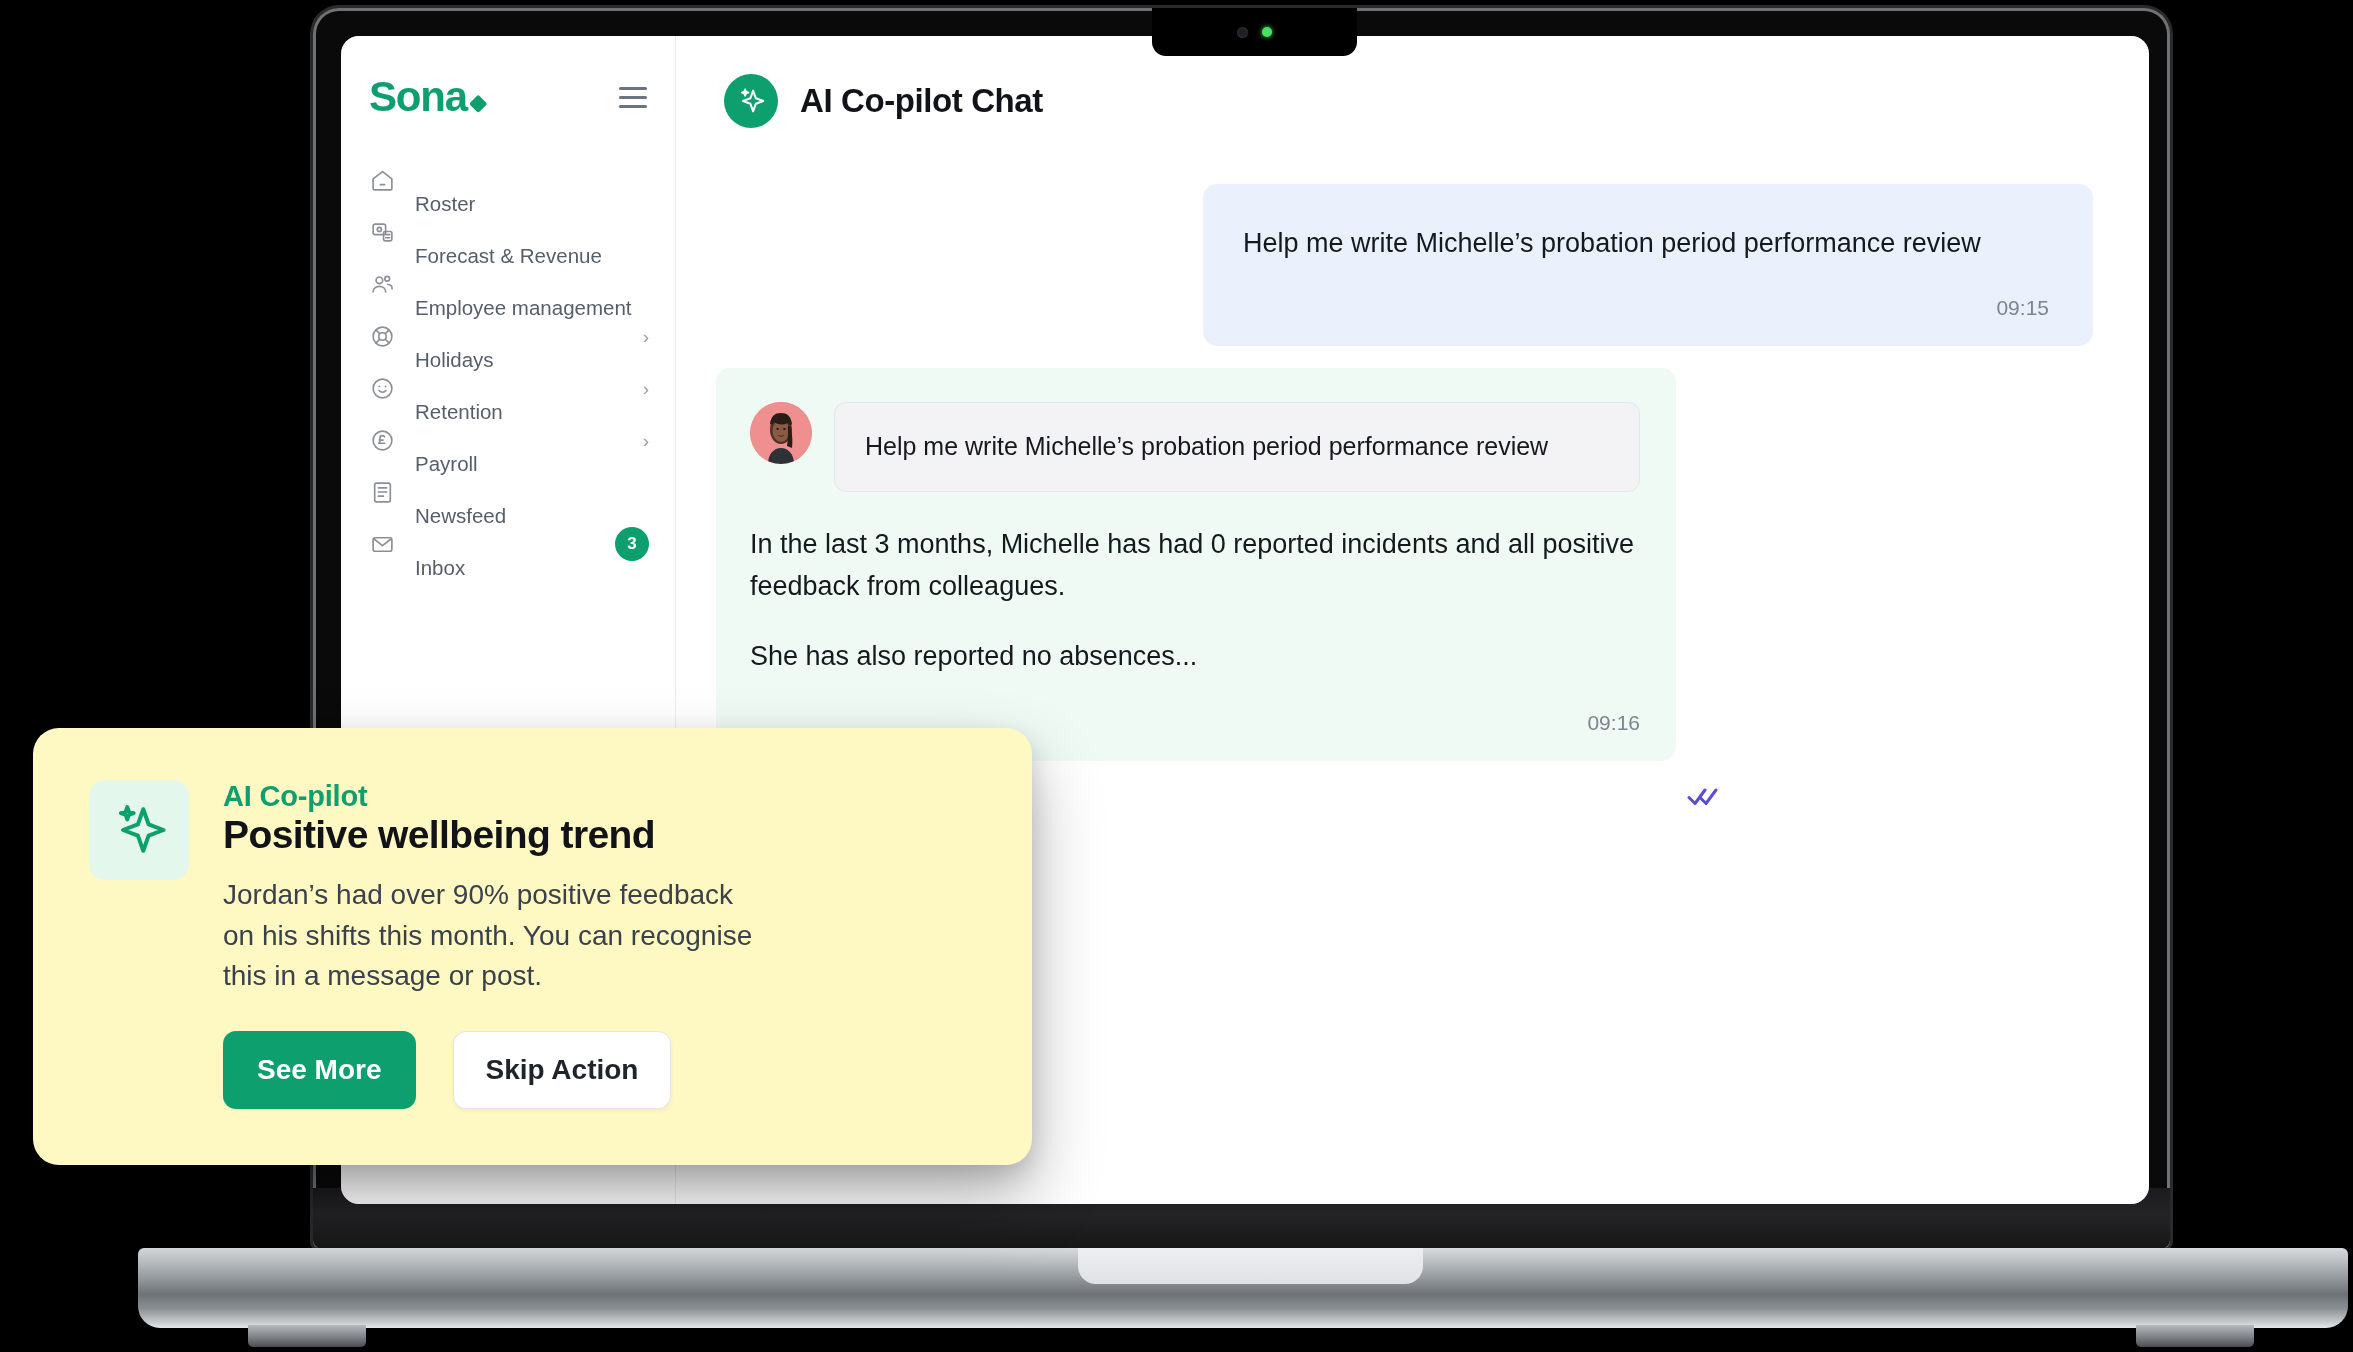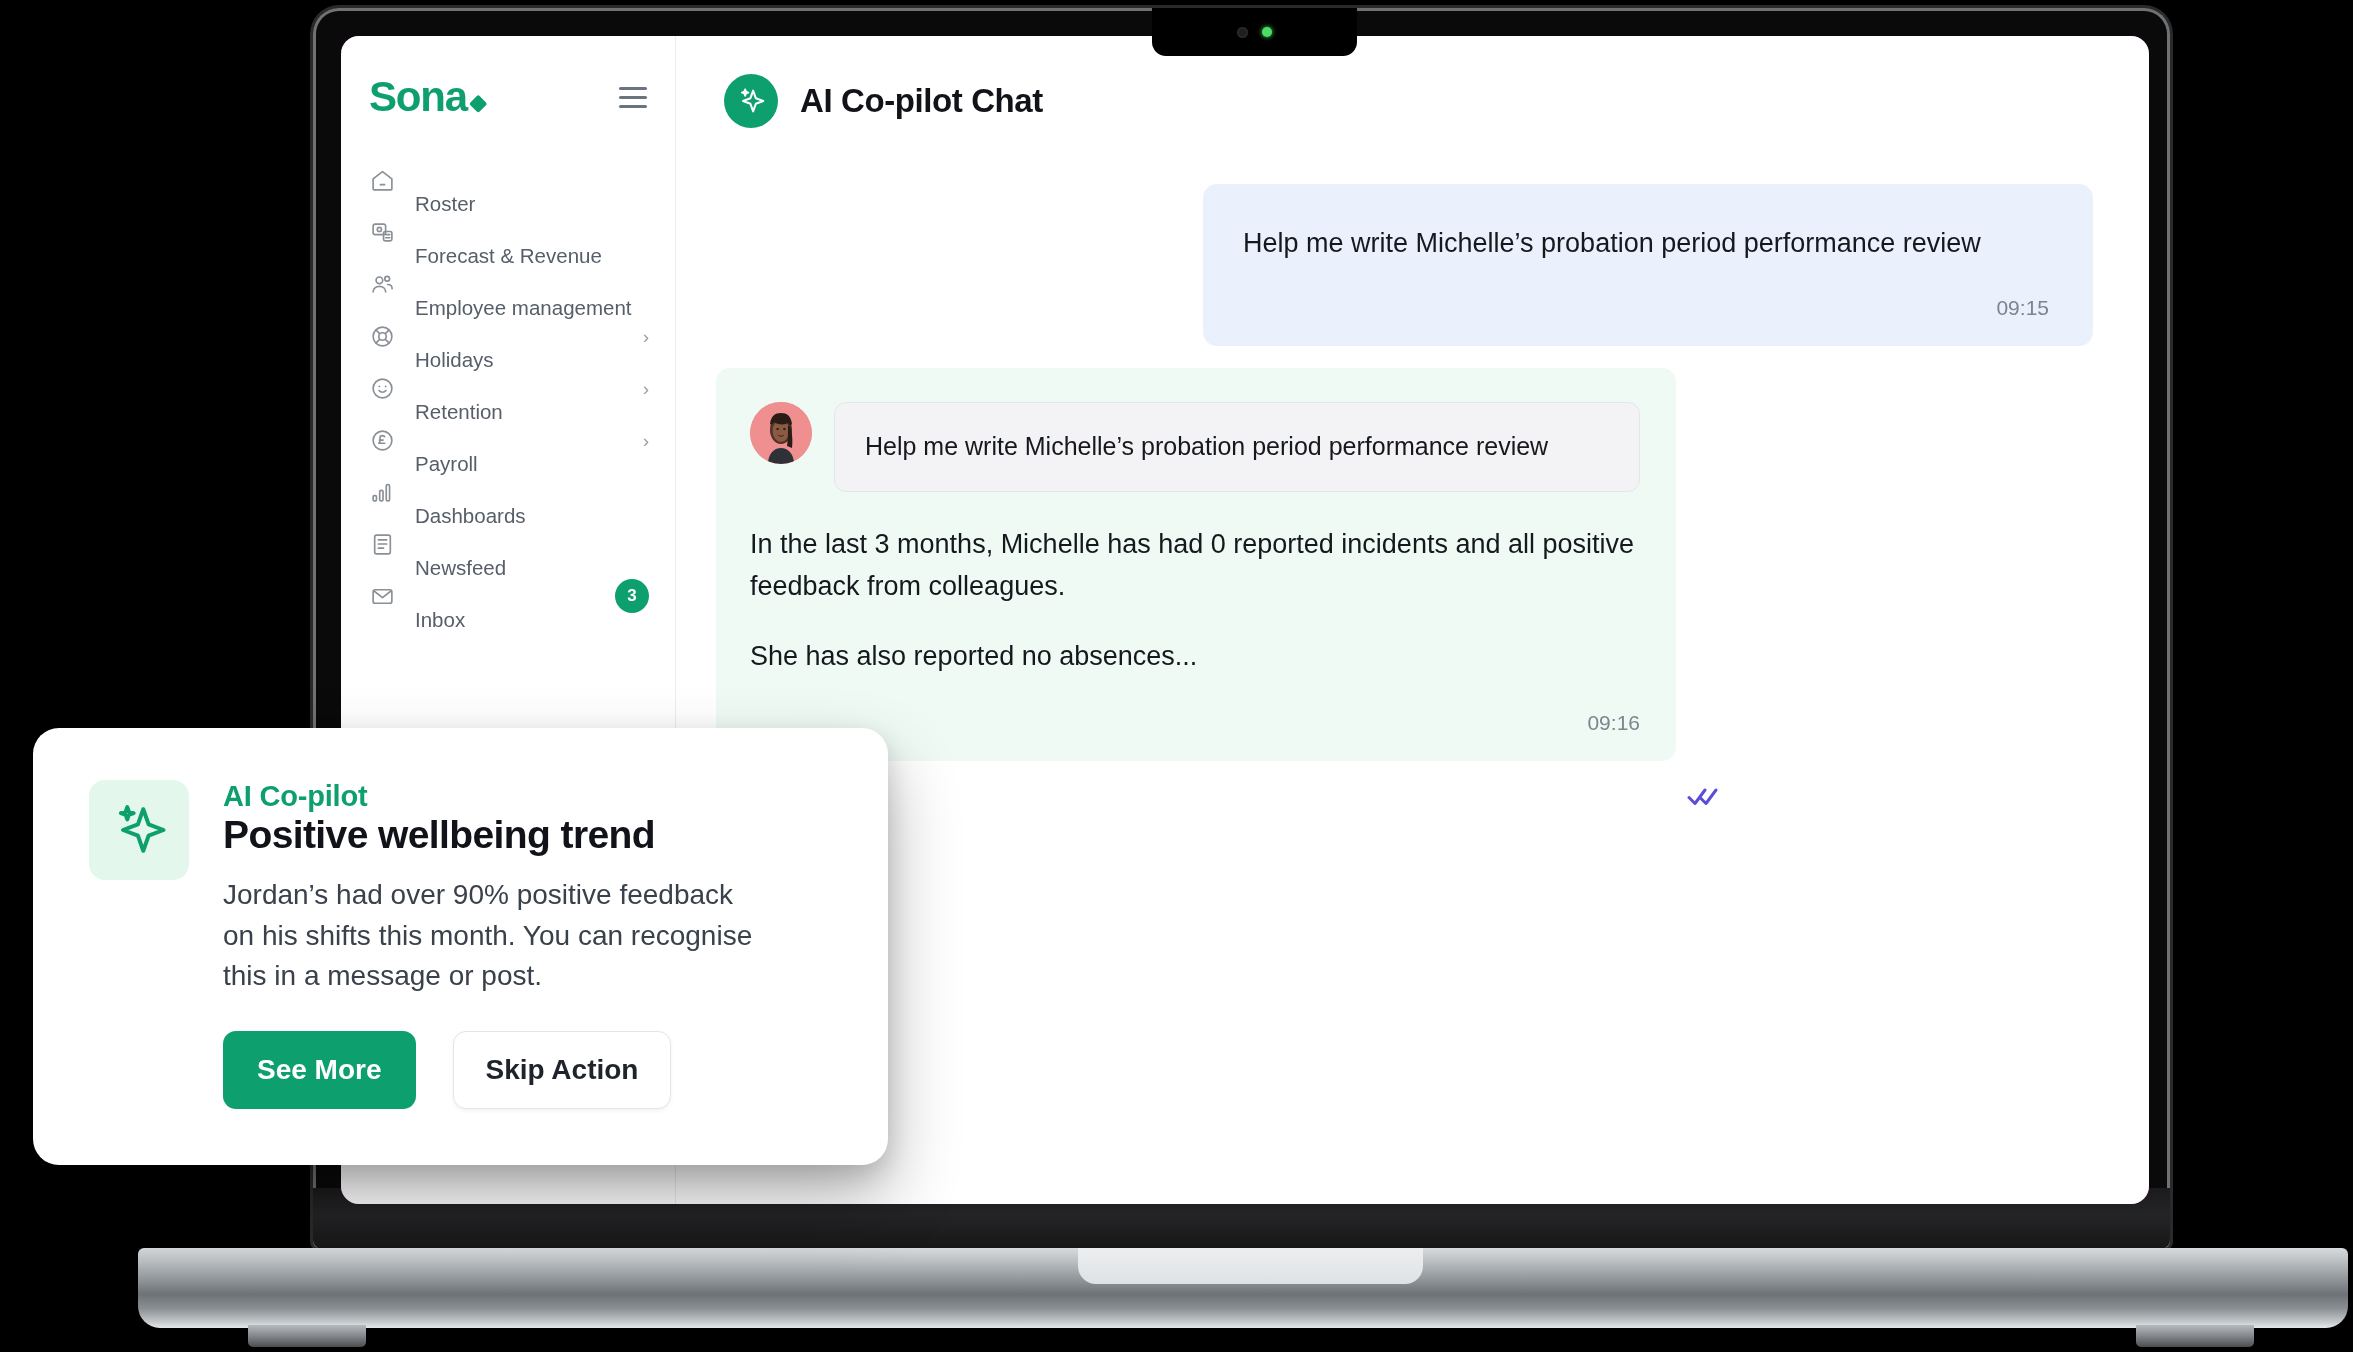--- a/index.html
+++ b/index.html
@@ -321,22 +321,22 @@
     justify-content: flex-end;
     margin-top: 24px;
     padding-right: 372px;
   }
 
   
   .copilot-card {
     position: absolute;
     left: 33px;
     top: 728px;
-    width: 855px;
-    background: #ffffff;
+    width: 999px;
+    background: #fef9c3;
     border-radius: 26px;
     padding: 52px 56px 56px 56px;
     box-shadow: 0 34px 70px rgba(0,0,0,0.30), 0 10px 24px rgba(0,0,0,0.14);
     z-index: 20;
     display: flex;
     gap: 34px;
   }
   .copilot-icon {
     width: 100px; height: 100px;
     flex: 0 0 100px;
@@ -486,30 +486,20 @@
             <svg width="25" height="25" viewBox="0 0 24 24" fill="none" stroke="currentColor" stroke-width="1.6" stroke-linecap="round" stroke-linejoin="round">
               <circle cx="12" cy="12" r="9"></circle>
               <path d="M14 8.3c-.6-.7-1.4-1-2.2-1-1.3 0-2.2.9-2.2 2.2 0 .6.1 1.2.1 1.9 0 1.6-.5 2.6-1.2 3.2h5.6"></path>
               <path d="M9 11.6h3.6"></path>
             </svg>
           </span>
           <span class="lbl">Payroll</span>
           <span class="chev">›</span>
         </div>
 
-        <div class="nav-item">
-          <span class="ico">
-            <svg width="25" height="25" viewBox="0 0 24 24" fill="none" stroke="currentColor" stroke-width="1.6" stroke-linecap="round" stroke-linejoin="round">
-              <rect x="3" y="15" width="3.2" height="5" rx="1.1"></rect>
-              <rect x="9.3" y="10" width="3.2" height="10" rx="1.3"></rect>
-              <rect x="15.6" y="4.5" width="3.2" height="15.5" rx="1.4"></rect>
-            </svg>
-          </span>
-          <span class="lbl">Dashboards</span>
-        </div>
 
         <div class="nav-item">
           <span class="ico">
             <svg width="25" height="25" viewBox="0 0 24 24" fill="none" stroke="currentColor" stroke-width="1.6" stroke-linecap="round" stroke-linejoin="round">
               <rect x="4.5" y="3" width="15" height="18" rx="1.8"></rect>
               <path d="M8 7.5h8M8 11.5h8M8 15.5h5"></path>
             </svg>
           </span>
           <span class="lbl">Newsfeed</span>
         </div>

